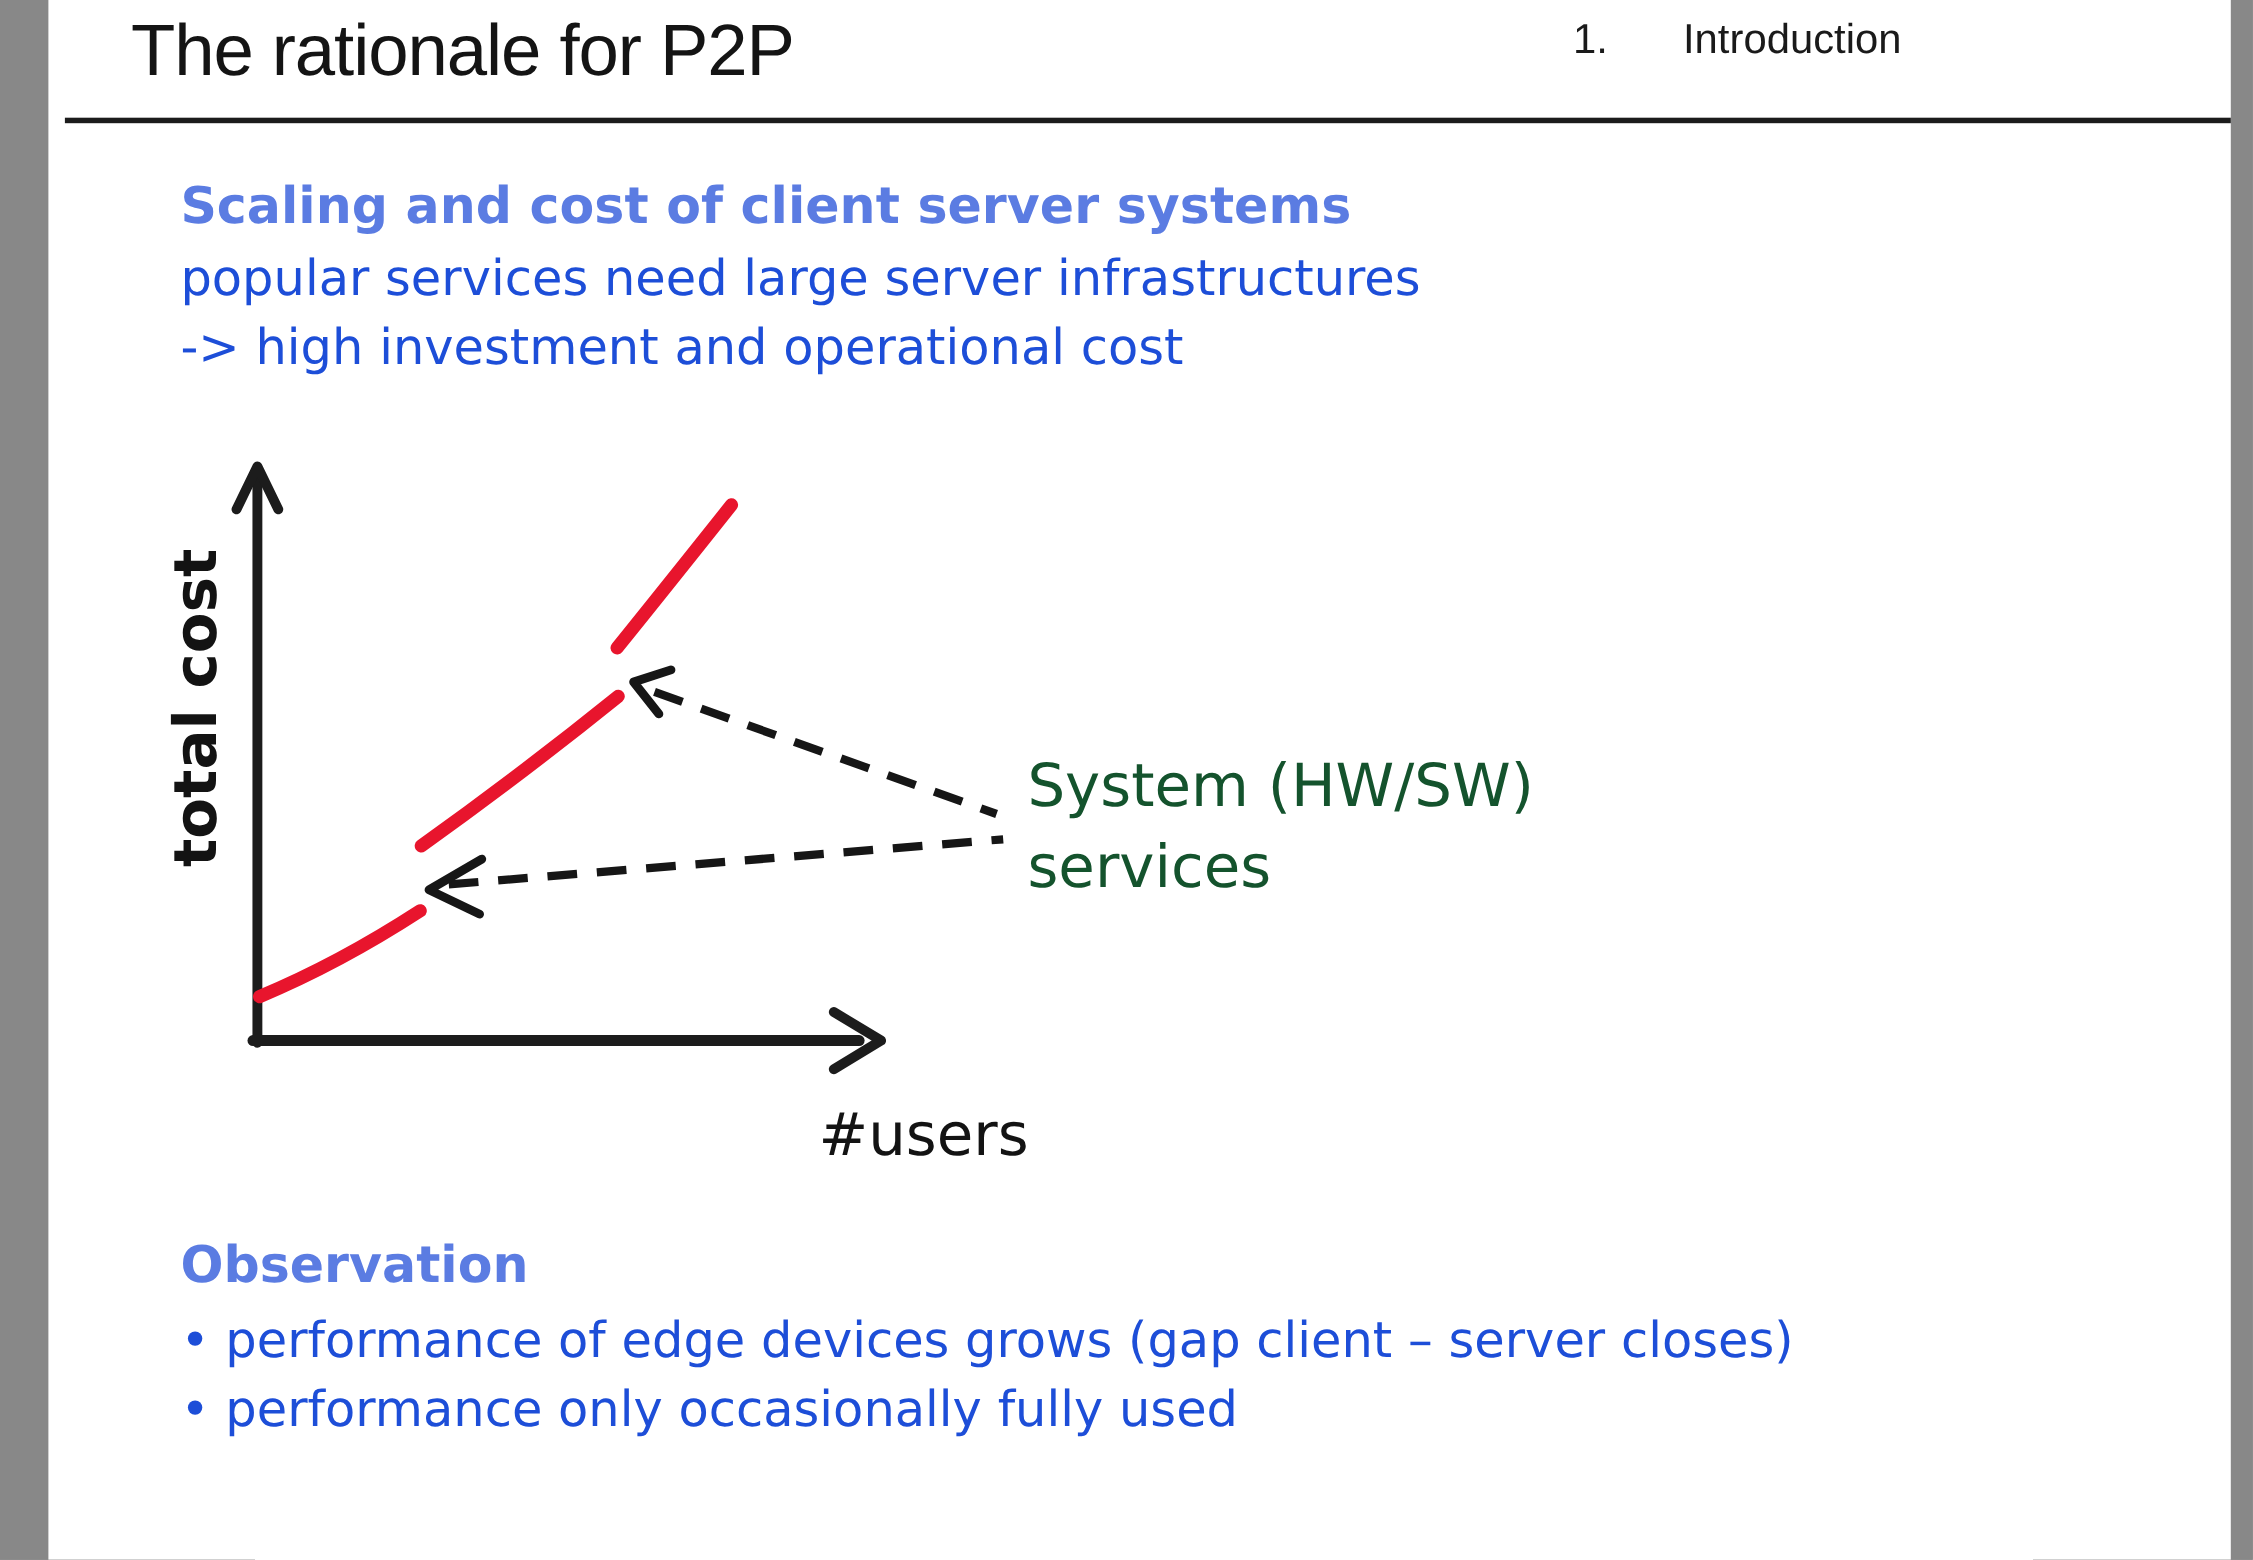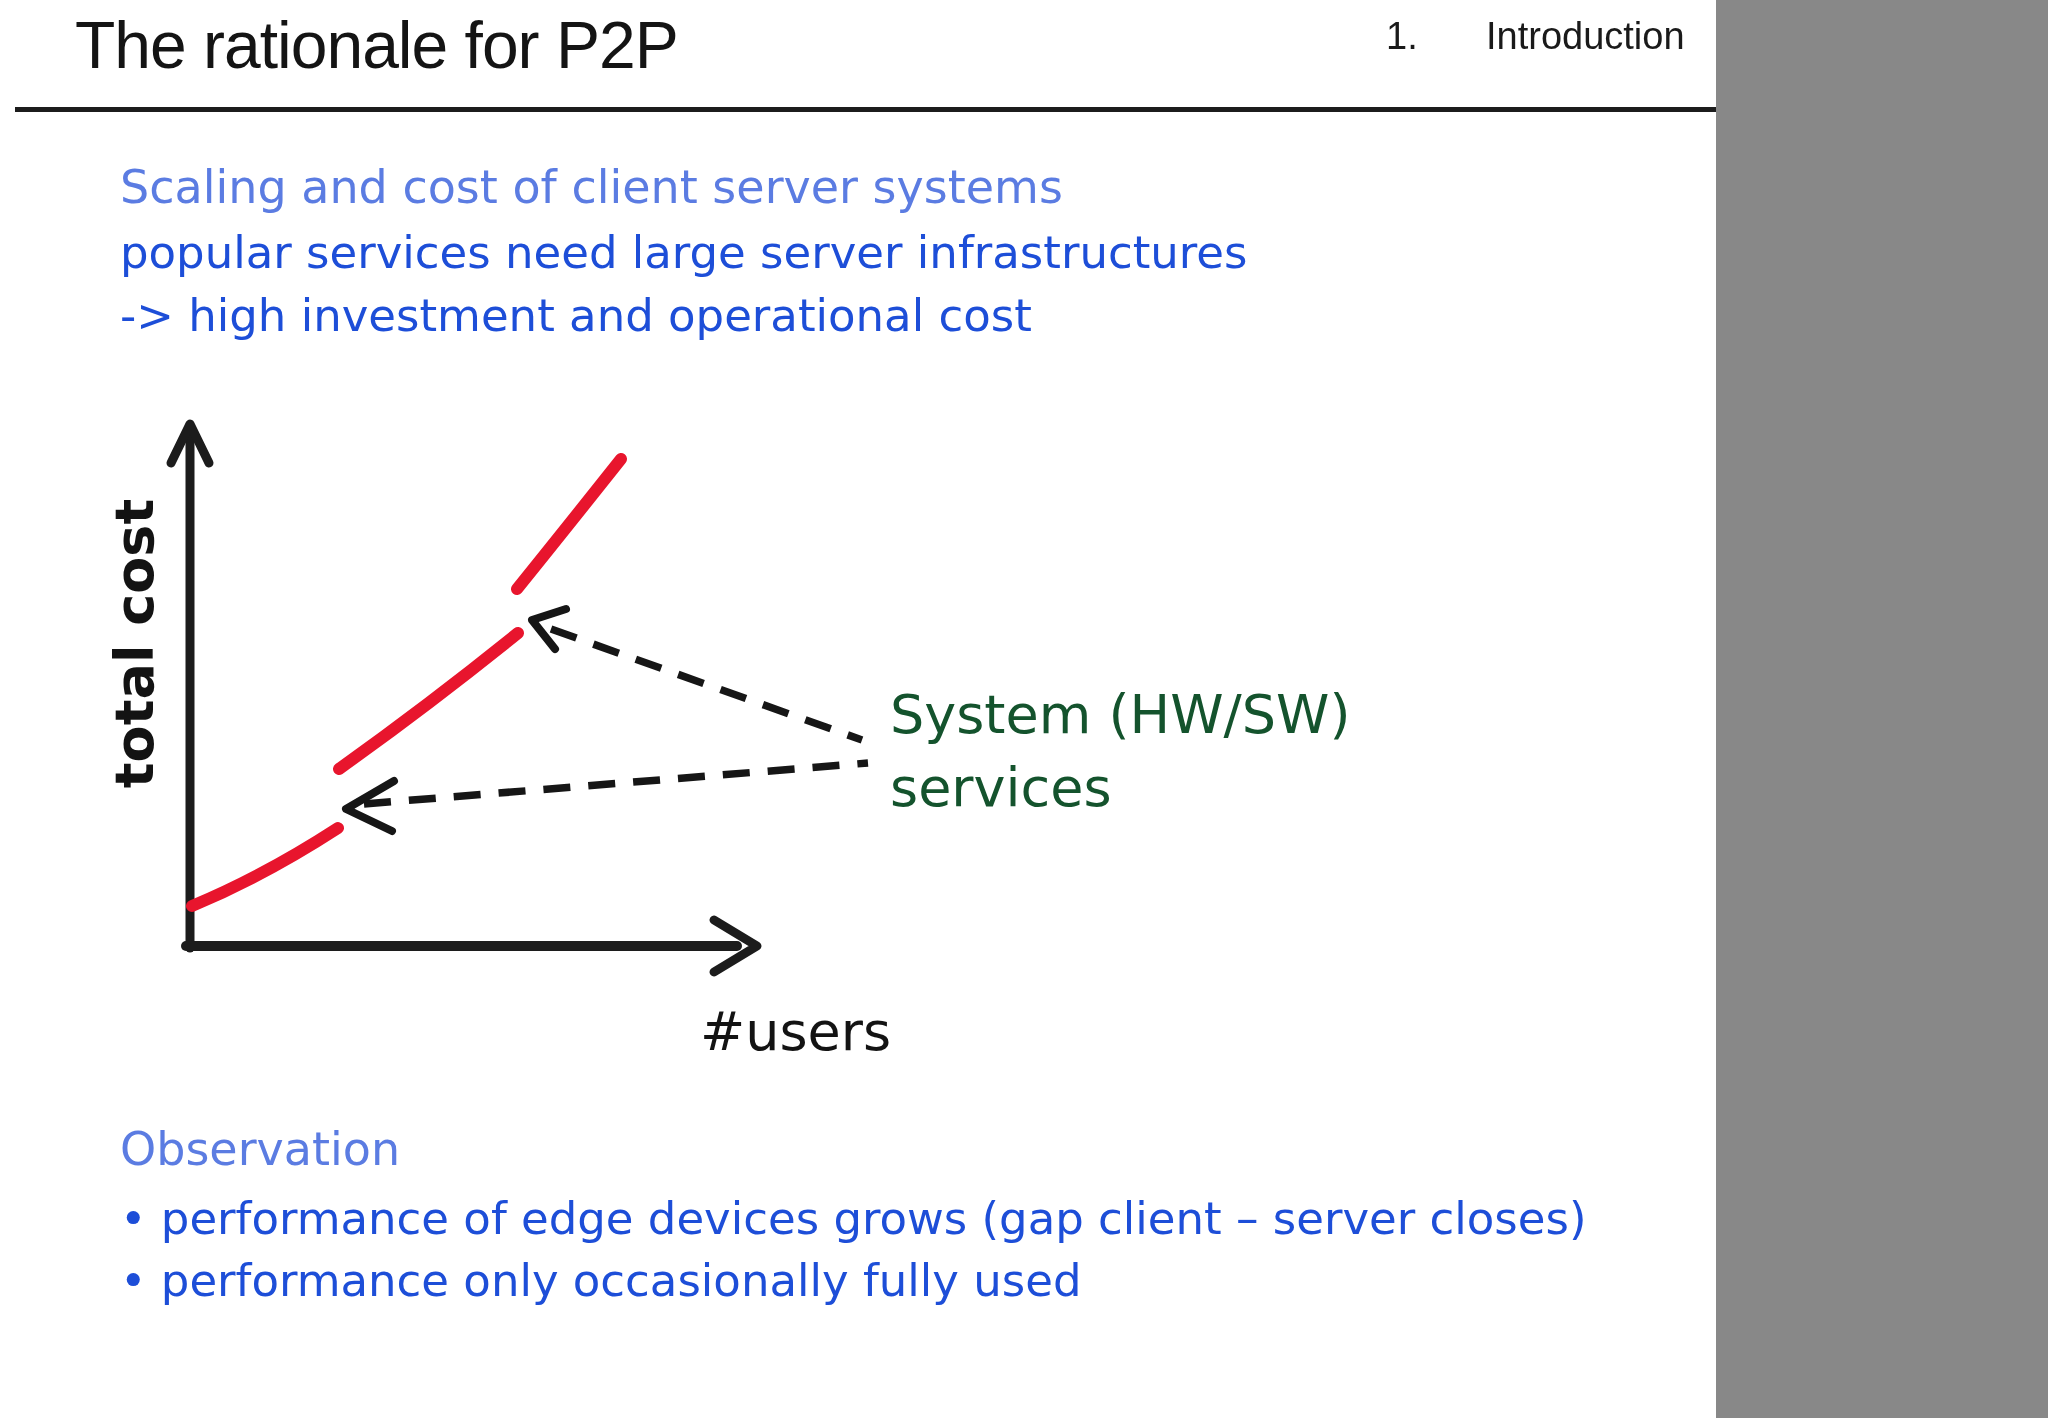--- a/index.html
+++ b/index.html
@@ -1,22 +1,23 @@
 <!DOCTYPE html>
 <html><head>
 <meta charset="utf-8">
 <style>
   html,body{margin:0;padding:0;background:#888;}
   .slide{
     position:relative;
-    width:1716px;height:1418px;
+    width:1984px;height:1418px;
     background:#ffffff;
     overflow:hidden;
     font-family:"DejaVu Sans",sans-serif;
     color:#161616;
+    margin-left:44px;
   }
   
   .title{
     position:absolute;left:75px;top:8px;
     font-family:"Liberation Sans",sans-serif;
     font-size:66px;line-height:1.15;
     color:#141414;letter-spacing:-1px;
     white-space:nowrap;
   }
   .nav{
@@ -29,21 +30,21 @@
   .nav-row2{margin-left:98px;color:#e8152d;}
   .nav-row2 .nav-num{width:90px;}
   .header-rule{
     position:absolute;left:15px;top:107px;
     width:2017px;height:5px;background:#1c1c1c;
   }
   
   .hand{font-family:"DejaVu Sans",sans-serif;}
   .sec-heading{
     position:absolute;left:120px;
-    font-size:46px;font-weight:normal;
+    font-size:46px;font-weight:bold;
     color:#5b7ce2;white-space:nowrap;letter-spacing:0px;
   }
   .sec1-heading{top:160px;}
   .body-line{
     position:absolute;left:120px;
     font-size:45px;color:#1d4ed8;white-space:nowrap;
   }
   .line1{top:226px;}
   .line2{top:289px;}
   

